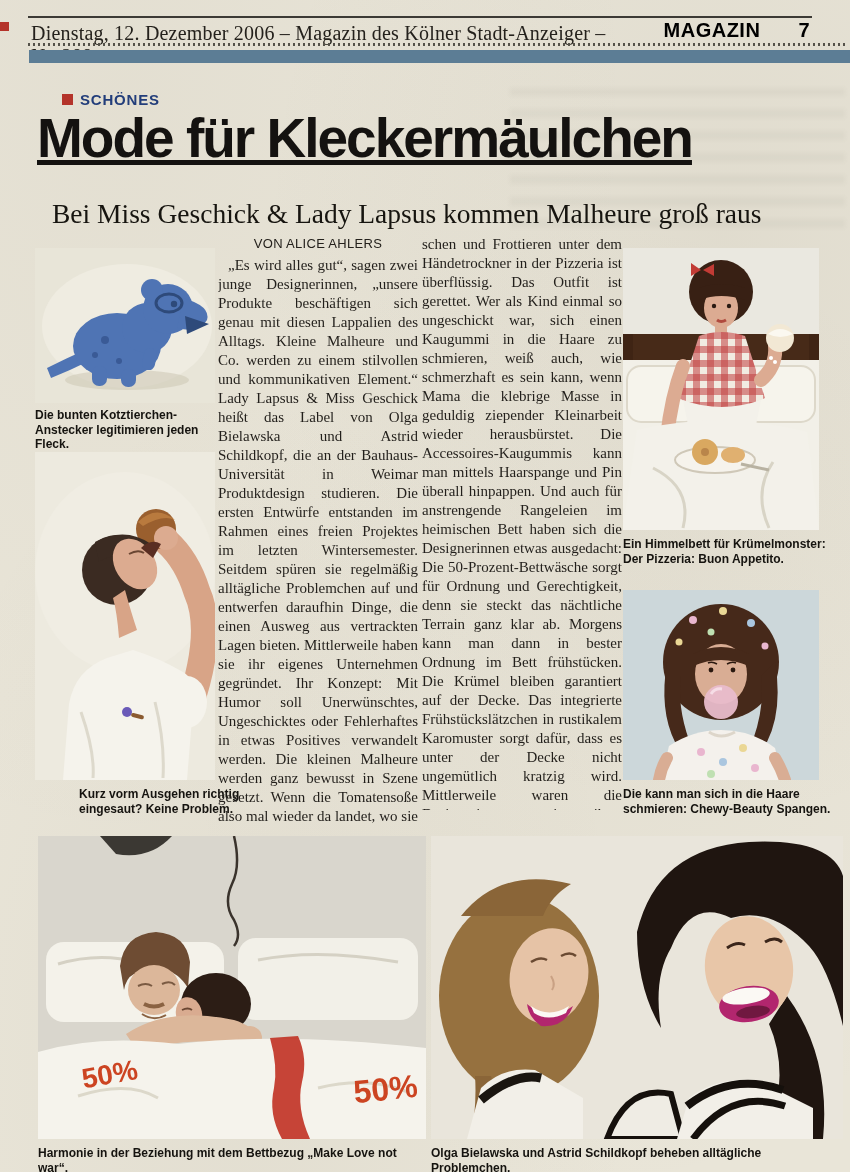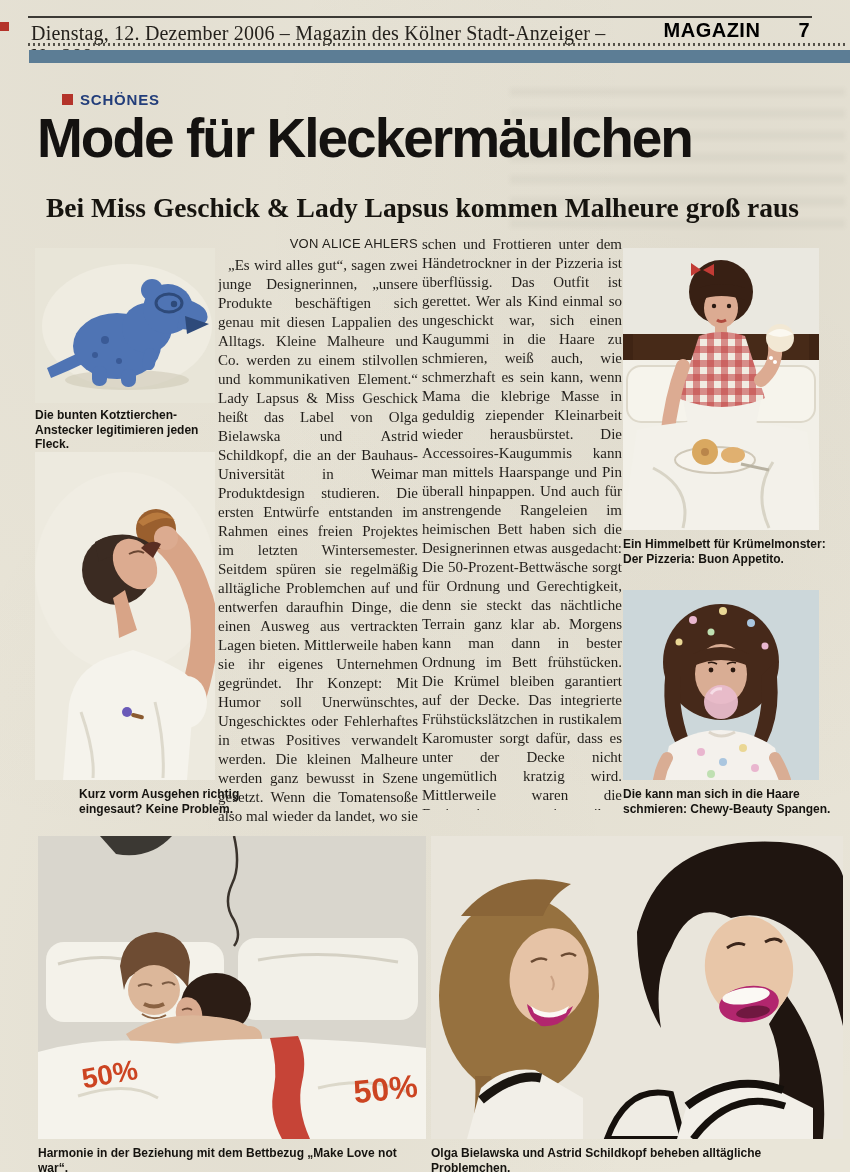--- a/index.html
+++ b/index.html
@@ -29,21 +29,21 @@
   .headline{top:110px;left:37px;width:760px;font-family:"Liberation Sans",sans-serif;
       font-weight:bold;font-size:55px;letter-spacing:-2px;color:#141210;line-height:1.05;}
   .subhead{top:186px;left:40px;width:770px;font-size:27.5px;color:#16140ف;color:#16140f;}
   .ghost{top:88px;left:510px;width:335px;height:140px;opacity:.5;filter:blur(2px);
       background:repeating-linear-gradient(0deg,rgba(95,90,78,.10) 0 9px,transparent 9px 22px);}
   
   .col{font-size:15px;line-height:19px;color:#221f1b;text-align:justify;overflow:hidden;}
   .col1{top:234px;left:218px;width:200px;height:590px;}
   .col2{top:235px;left:422px;width:200px;height:575px;}
   .byline{font-family:"Liberation Sans",sans-serif;font-size:13px;letter-spacing:.3px;
-      color:#24211c;margin-bottom:3px;text-align:right;}
+      color:#24211c;margin-bottom:3px;text-align:center;}
   .col p{margin:0;}
   .col p.ind{text-indent:10px;}
   
   .cap{font-family:"Liberation Sans",sans-serif;font-weight:bold;font-size:12px;
       line-height:14.5px;color:#15130f;text-align:left;}
   .capA{top:408px;left:35px;width:182px;}
   .capB{top:787px;left:35px;width:182px;margin-left:44px;}
   .capC{top:537px;left:623px;width:218px;}
   .capD{top:787px;left:623px;width:218px;}
   .capE{top:1146px;left:38px;width:390px;}
@@ -62,22 +62,22 @@
   <span>7</span>
 </div>
 <div class="abs dotrule"></div>
 <div class="abs bluebar"></div>
 
 <div class="abs kicker">
   <span class="sq"></span>
   <span class="kt">SCHÖNES</span>
 </div>
 <div class="abs ghost"></div>
-<h1 class="abs headline" style="margin:0;">Mode für Kleckermäulchen</h1>
-<h2 class="abs subhead" style="margin:6px;font-weight:bold;">Bei Miss Geschick &amp; Lady Lapsus kommen Malheure groß raus</h2>
+<h1 class="abs headline" style="margin:0;text-decoration:underline;">Mode für Kleckermäulchen</h1>
+<h2 class="abs subhead" style="margin:12px;font-weight:normal;">Bei Miss Geschick &amp; Lady Lapsus kommen Malheure groß raus</h2>
 
 <figure class="abs photo" style="top:248px;left:35px;">
   <svg width="180" height="155" viewBox="0 0 180 155">
     <rect width="180" height="155" fill="#e8e5d8"></rect>
     <ellipse cx="92" cy="78" rx="85" ry="62" fill="#efece1"></ellipse>
     <ellipse cx="92" cy="132" rx="62" ry="10" fill="#cfcab8" opacity="0.6"></ellipse>
     <g>
       <path d="M12 120 Q32 110 50 102 L56 112 Q36 122 16 130 Z" fill="#4f74b4"></path>
       <ellipse cx="82" cy="98" rx="44" ry="33" fill="#4f74b4"></ellipse>
       <circle cx="112" cy="80" r="25" fill="#4f74b4"></circle>

